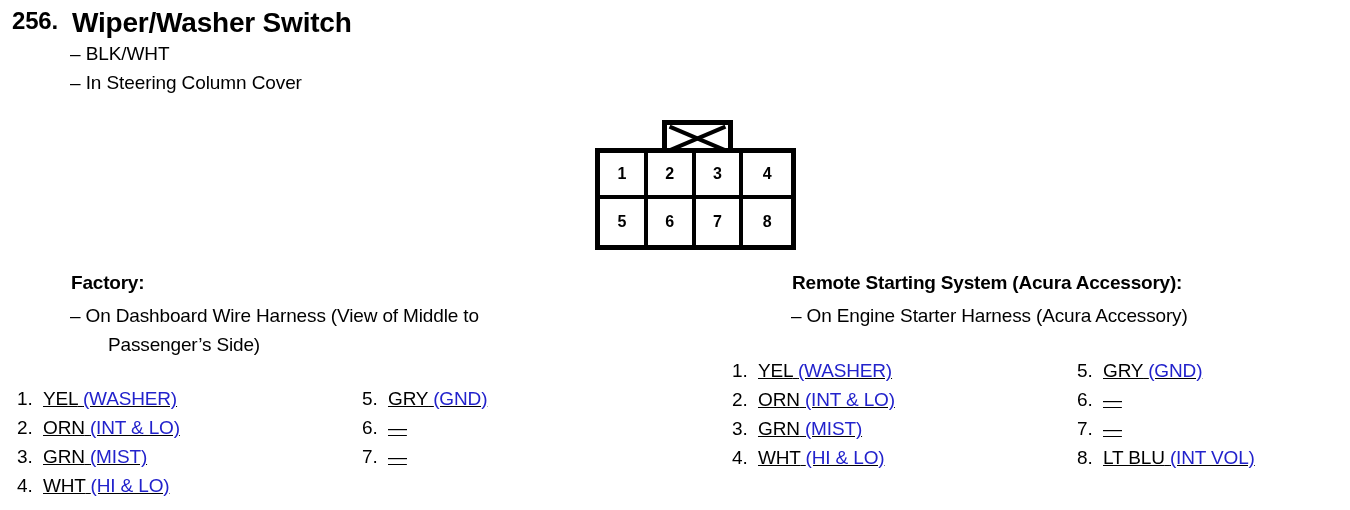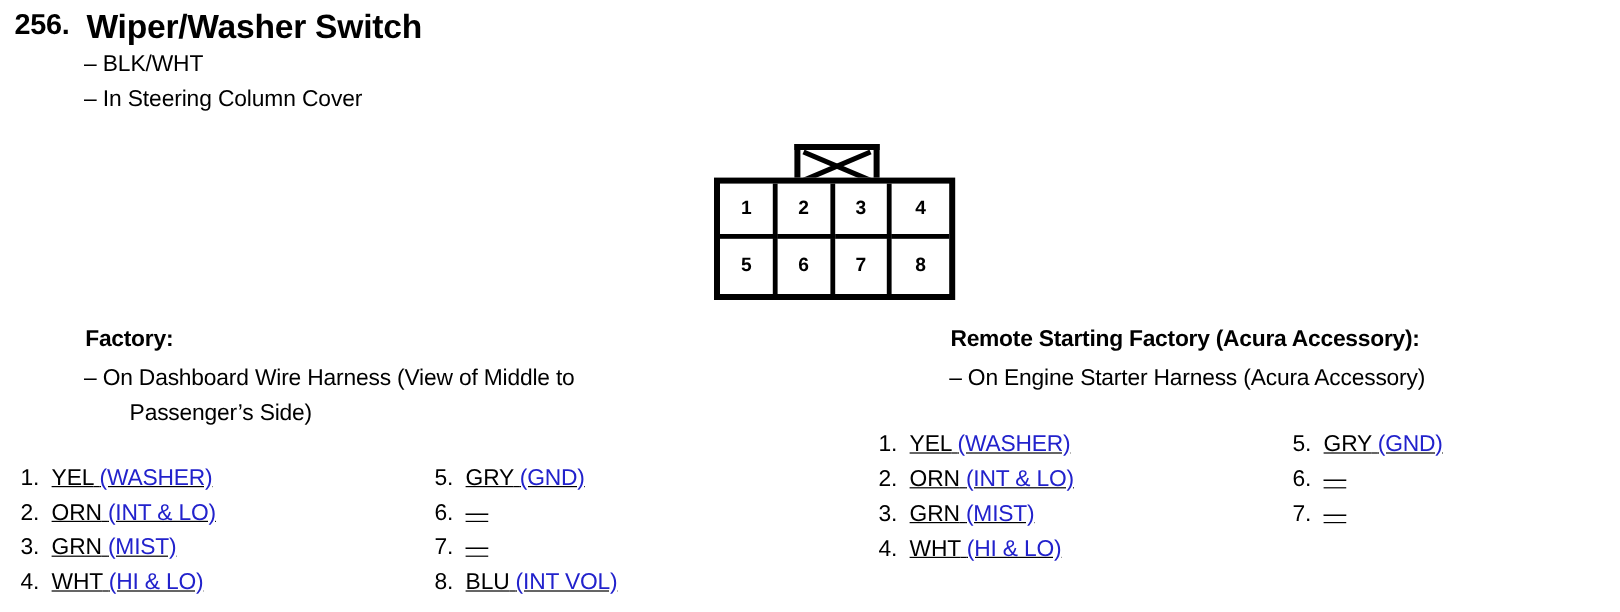--- a/index.html
+++ b/index.html
@@ -165,26 +165,23 @@
 <div class="abs pin-col" id="factory-col-b">
   <div class="pin-row">
     <span class="pin-idx">5.</span><span class="pin-color">GRY</span> <span class="pin-func">(GND)</span>
   </div>
   <div class="pin-row">
     <span class="pin-idx">6.</span><span class="pin-dash">—</span> <span class="pin-func"></span>
   </div>
   <div class="pin-row">
     <span class="pin-idx">7.</span><span class="pin-dash">—</span> <span class="pin-func"></span>
   </div>
-  <div class="pin-row">
-    <span class="pin-idx">8.</span><span class="pin-color">BLU</span> <span class="pin-func">(INT VOL)</span>
-  </div>
-</div>
-
-<div class="abs section-heading" id="remote-heading">Remote Starting Factory (Acura Accessory):</div>
+</div>
+
+<div class="abs section-heading" id="remote-heading">Remote Starting System (Acura Accessory):</div>
 <div class="abs section-bullet" id="remote-bullet-1">– On Engine Starter Harness (Acura Accessory)</div>
 
 <div class="abs pin-col" id="remote-col-a">
   <div class="pin-row">
     <span class="pin-idx">1.</span><span class="pin-color">YEL</span> <span class="pin-func">(WASHER)</span>
   </div>
   <div class="pin-row">
     <span class="pin-idx">2.</span><span class="pin-color">ORN</span> <span class="pin-func">(INT &amp; LO)</span>
   </div>
   <div class="pin-row">
@@ -198,13 +195,16 @@
 <div class="abs pin-col" id="remote-col-b">
   <div class="pin-row">
     <span class="pin-idx">5.</span><span class="pin-color">GRY</span> <span class="pin-func">(GND)</span>
   </div>
   <div class="pin-row">
     <span class="pin-idx">6.</span><span class="pin-dash">—</span> <span class="pin-func"></span>
   </div>
   <div class="pin-row">
     <span class="pin-idx">7.</span><span class="pin-dash">—</span> <span class="pin-func"></span>
   </div>
+  <div class="pin-row">
+    <span class="pin-idx">8.</span><span class="pin-color">LT BLU</span> <span class="pin-func">(INT VOL)</span>
+  </div>
 </div>
 
 </body></html>

